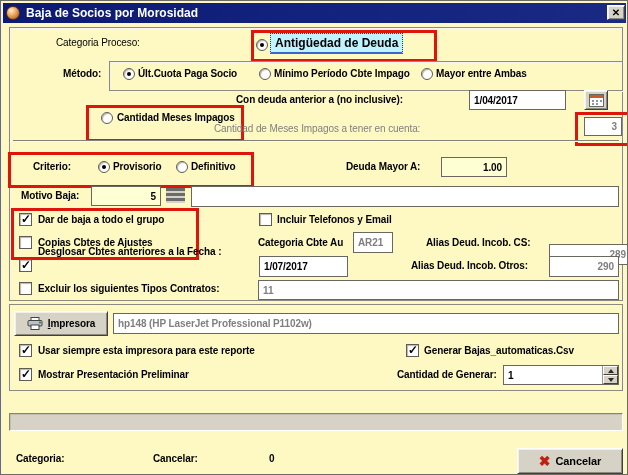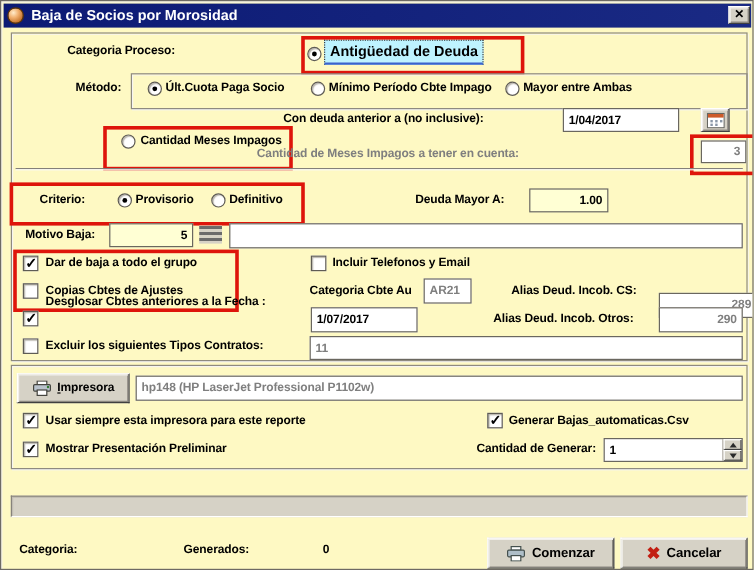--- a/index.html
+++ b/index.html
@@ -14,21 +14,21 @@
     background:radial-gradient(circle at 35% 30%,#ffeccc 0%,#f2b272 35%,#c87830 72%,#8a4c14 100%);
     border:1px solid #5a3408;box-sizing:border-box;flex:0 0 auto;}
   .wtitle{color:#fff;font-weight:700;font-size:12px;margin-left:6px;white-space:nowrap;letter-spacing:0;}
   .btn3d{background:#d6d2c6;border:1px solid #404040;border-top-color:#fff;border-left-color:#fff;
     box-shadow:inset 1px 1px 0 #f2f0ec,inset -1px -1px 0 #8c8880;
     display:flex;align-items:center;justify-content:center;gap:5px;box-sizing:border-box;cursor:default;}
   .closebtn{left:606px;top:4px;width:18px;height:15px;font-size:10px;font-weight:700;line-height:1;}
   .groupbox{border:1px solid #8e8a80;box-shadow:1px 1px 0 #f6f4f0,inset 1px 1px 0 #f6f4f0;}
   .sep{height:0;border-top:1px solid #84807a;border-bottom:1px solid #fbfaf8;}
   .lbl{white-space:nowrap;}
-  .n{font-weight:700;}
+  .n{font-weight:400;}
   .gray{color:#7f7f7f;}
   .field{background:#fff;border:1px solid #6a675f;box-sizing:border-box;display:flex;align-items:center;
     padding:0 4px;white-space:nowrap;overflow:hidden;}
   .yellow{background:#ffffd4;}
   .right{justify-content:flex-end;}
   .radio{width:12px;height:12px;border-radius:50%;background:#fff;border:1px solid #5f5c55;
     box-shadow:inset 1px 1px 1px #b8b5ad;box-sizing:border-box;}
   .radio.on::after{content:"";position:absolute;left:3px;top:3px;width:4px;height:4px;border-radius:50%;background:#000;}
   .chkbox{width:13px;height:13px;background:#fff;border:1px solid #5f5c55;
     box-shadow:inset 1px 1px 1px #b8b5ad;box-sizing:border-box;}
@@ -169,29 +169,21 @@
         </span>
       <span class="spinbtn">
           <i class="tri-dn"></i>
         </span>
     </span>
   </div>
 
   <div class="abs sunkpanel" style="left:8px;top:412px;width:612px;height:16px;"></div>
 
   <span class="abs lbl" style="left:15px;top:452px;">Categoria:</span>
-  <span class="abs lbl" style="left:152px;top:452px;">Generados:</span>
+  <span class="abs lbl" style="left:152px;top:452px;">Cancelar:</span>
   <span class="abs lbl" style="left:268px;top:452px;">0</span>
 
-  <div class="abs btn3d cbtn" style="left:405px;top:447px;width:106px;height:26px;">
-    <svg width="16" height="13" viewBox="0 0 16 13">
-      <rect x="4" y="0.5" width="8" height="3" fill="#ffffff" stroke="#44504e"></rect>
-      <rect x="1" y="3.5" width="14" height="5.5" rx="1" fill="#aebec8" stroke="#44504e"></rect>
-      <rect x="4" y="8" width="8" height="4.5" fill="#ffffff" stroke="#44504e"></rect>
-    </svg>
-    <span>Comenzar</span>
-  </div>
   <div class="abs btn3d cbtn" style="left:516px;top:447px;width:106px;height:26px;">
     <span class="xicon">✖</span>
     <span>Cancelar</span>
   </div>
 
 </div>
 
 </body></html>

